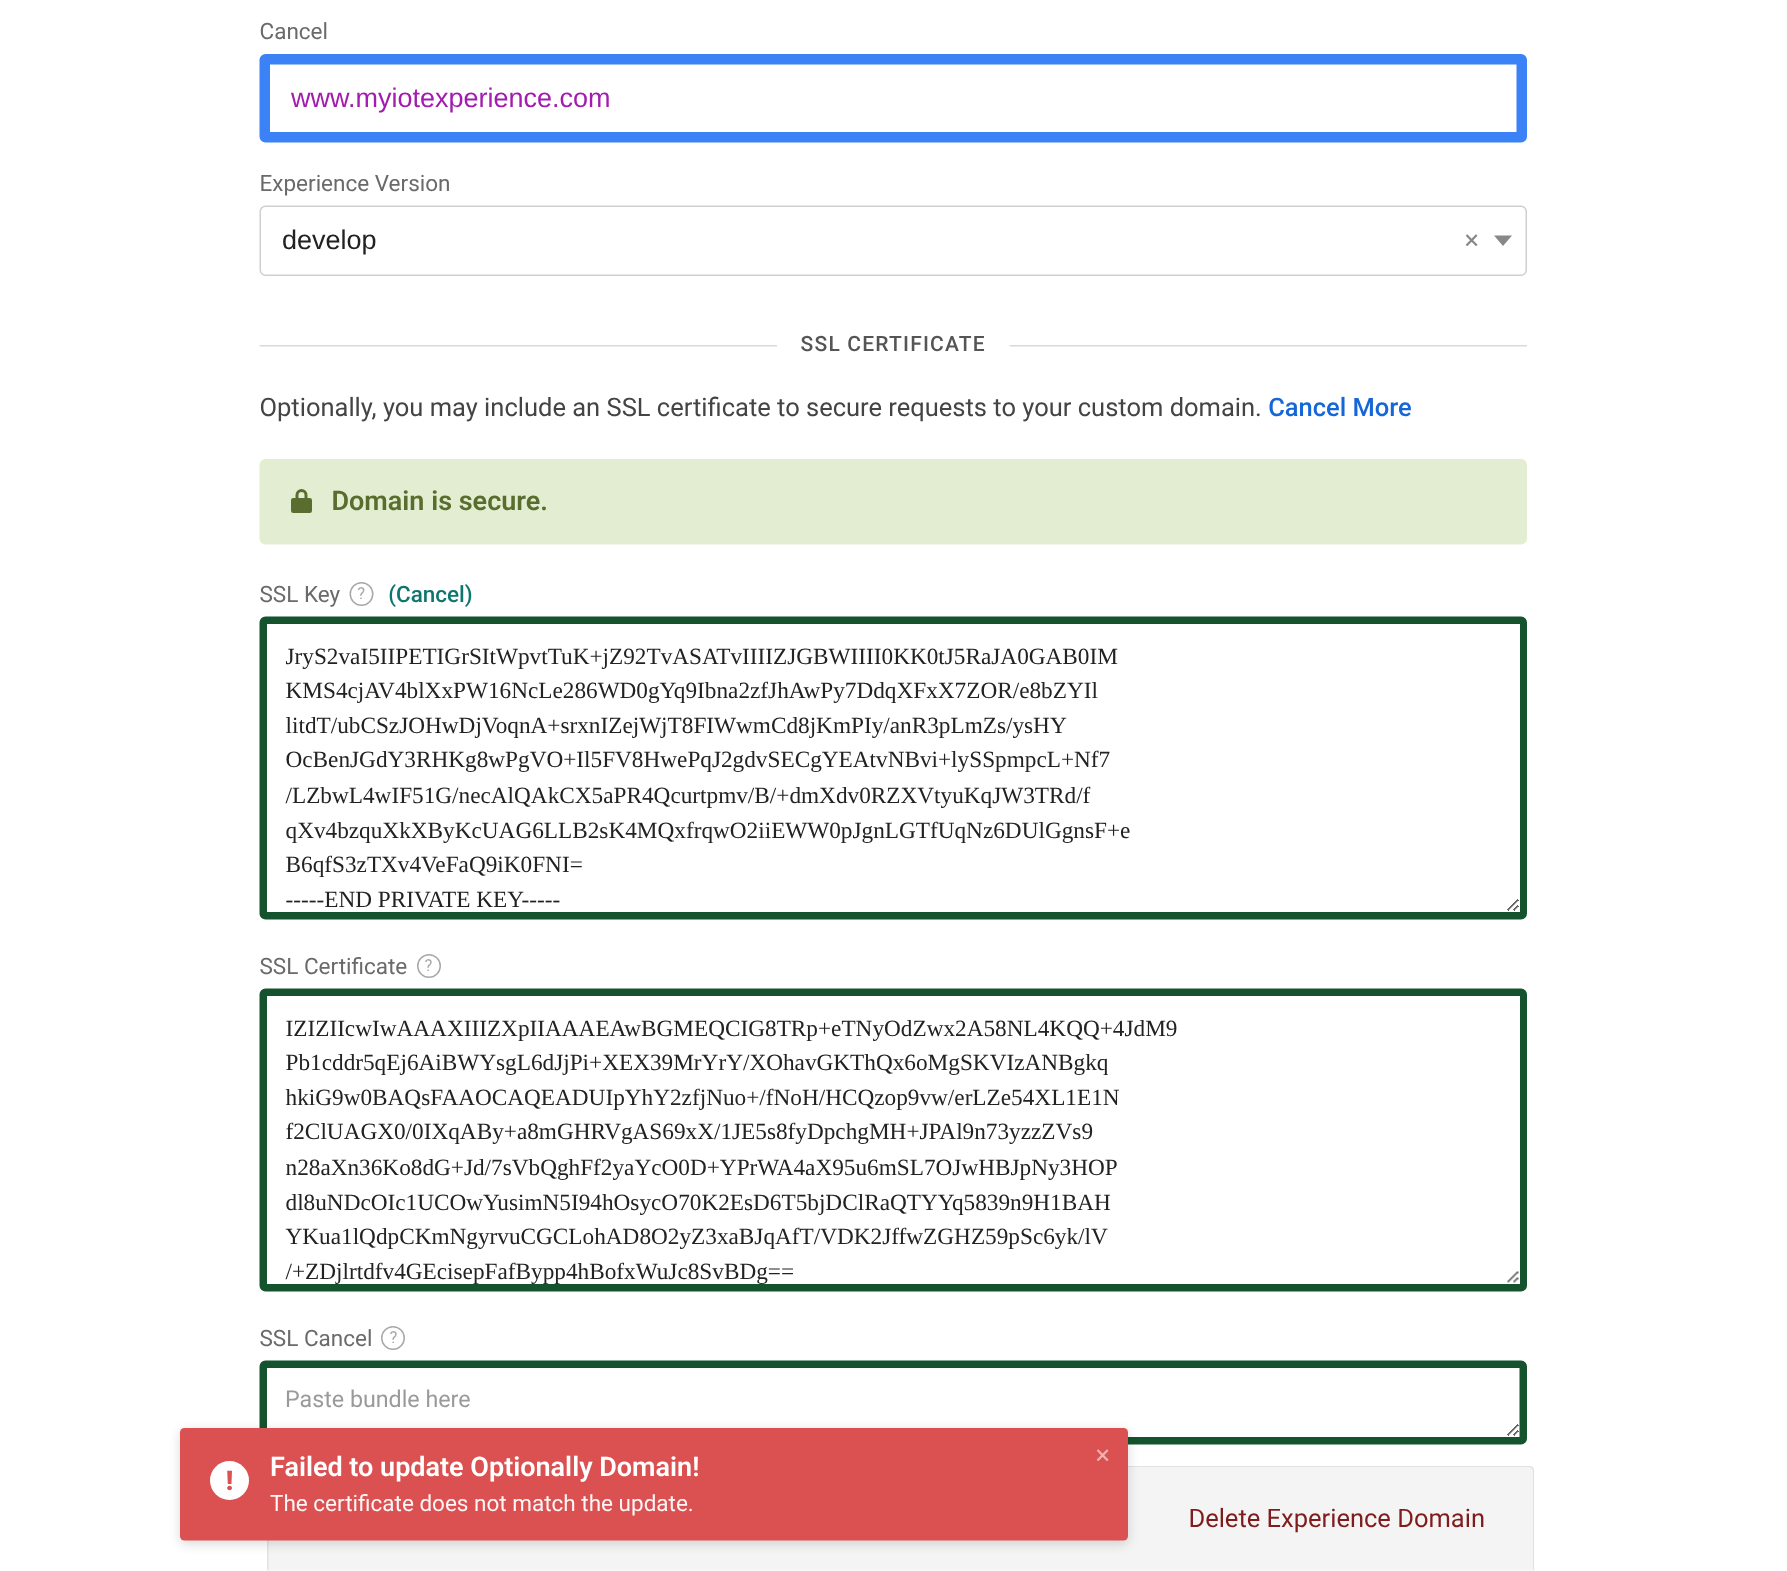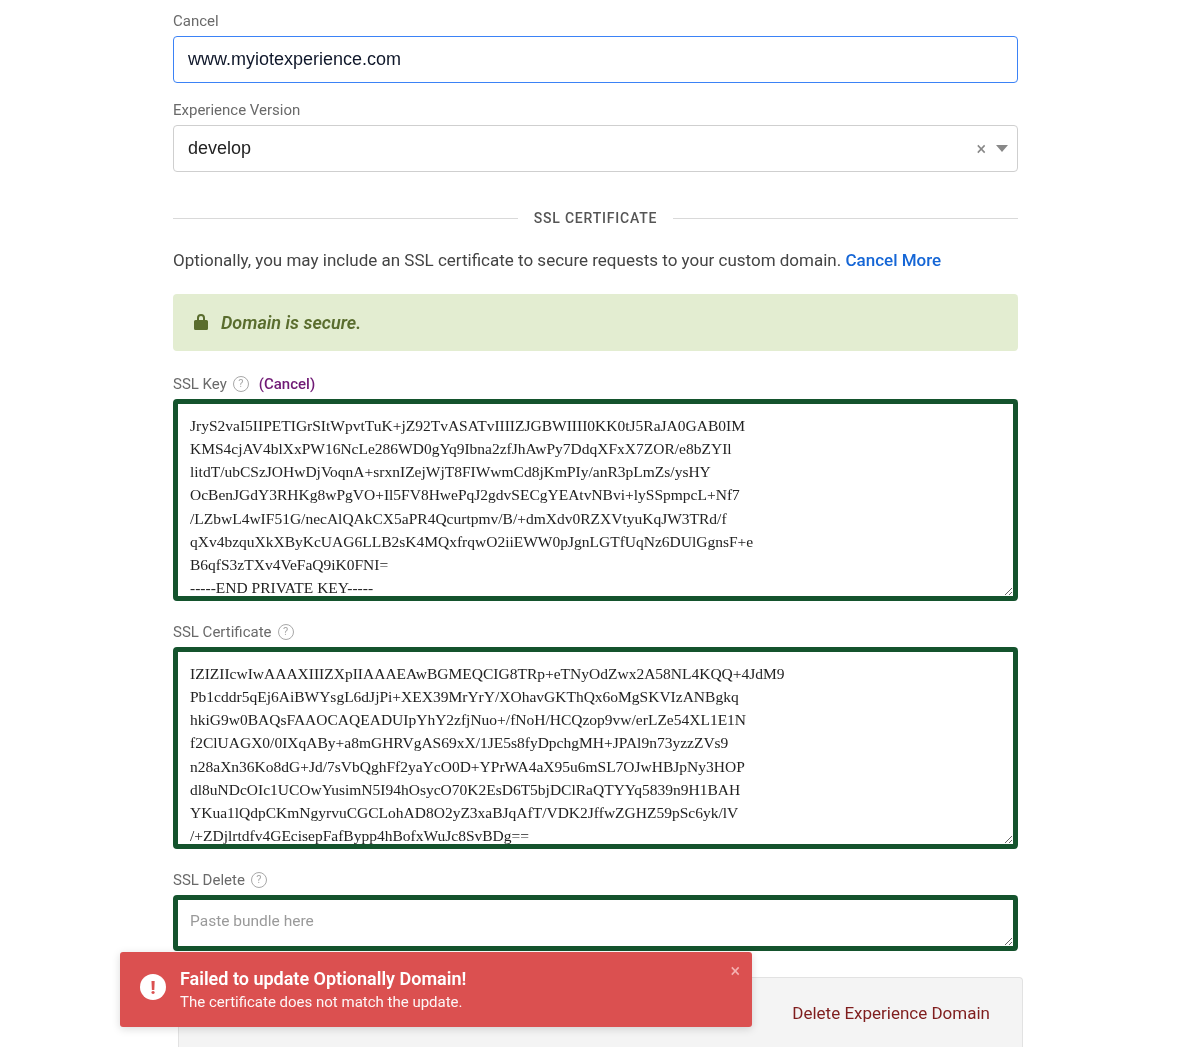--- a/index.html
+++ b/index.html
@@ -28,25 +28,25 @@
   .label {
     font-size: 15px;
     color: #6a6a6a;
     margin-bottom: 6px;
     display: flex;
     align-items: center;
     gap: 6px;
   }
   .input {
     width: 100%;
-    border: 1px solid #3b82f6;
+    border: 7px solid #3b82f6;
     border-radius: 4px;
     padding: 12px 14px;
     font-size: 18px;
-    color: #0f172a;
+    color: #a21caf;
     background: #fff;
     outline: none;
   }
   .select-wrap {
     position: relative;
     width: 100%;
   }
   .select-input {
     width: 100%;
     border: 1px solid #cfcfcf;
@@ -122,38 +122,37 @@
     align-items: center;
     gap: 12px;
     color: #5a6d2e;
     margin-bottom: 24px;
   }
   .lock-icon svg { display:block; }
   .alert-secure .msg {
     font-size: 18px;
     font-weight: 600;
     color: #5a6d2e;
-    font-style: italic;
   }
 
   .help-icon {
     display: inline-flex;
     align-items: center;
     justify-content: center;
     width: 16px;
     height: 16px;
     border: 1.5px solid #a8a8a8;
     border-radius: 50%;
     font-size: 11px;
     color: #a8a8a8;
     cursor: help;
     line-height: 1;
   }
   .cancel-link {
-    color: #701a75;
+    color: #0f766e;
     font-weight: 500;
     cursor: pointer;
     margin-left: 4px;
   }
 
   .textarea {
     width: 100%;
     border: 5px solid #14532d;
     border-radius: 4px;
     padding: 10px 12px;
@@ -310,21 +309,21 @@
 f2ClUAGX0/0IXqABy+a8mGHRVgAS69xX/1JE5s8fyDpchgMH+JPAl9n73yzzZVs9
 n28aXn36Ko8dG+Jd/7sVbQghFf2yaYcO0D+YPrWA4aX95u6mSL7OJwHBJpNy3HOP
 dl8uNDcOIc1UCOwYusimN5I94hOsycO70K2EsD6T5bjDClRaQTYYq5839n9H1BAH
 YKua1lQdpCKmNgyrvuCGCLohAD8O2yZ3xaBJqAfT/VDK2JffwZGHZ59pSc6yk/lV
 /+ZDjlrtdfv4GEcisepFafBypp4hBofxWuJc8SvBDg==
 -----END CERTIFICATE-----</textarea>
   </div>
 
   <div class="form-group">
     <div class="label">
-      <span>SSL Delete</span>
+      <span>SSL Cancel</span>
       <span class="help-icon">?</span>
     </div>
     <textarea class="textarea ta-bundle" placeholder="Paste bundle here" style=""></textarea>
   </div>
 
 </div>
 
 <div class="footer-bar">
   <span class="delete-link">Delete Experience Domain</span>
 </div>

